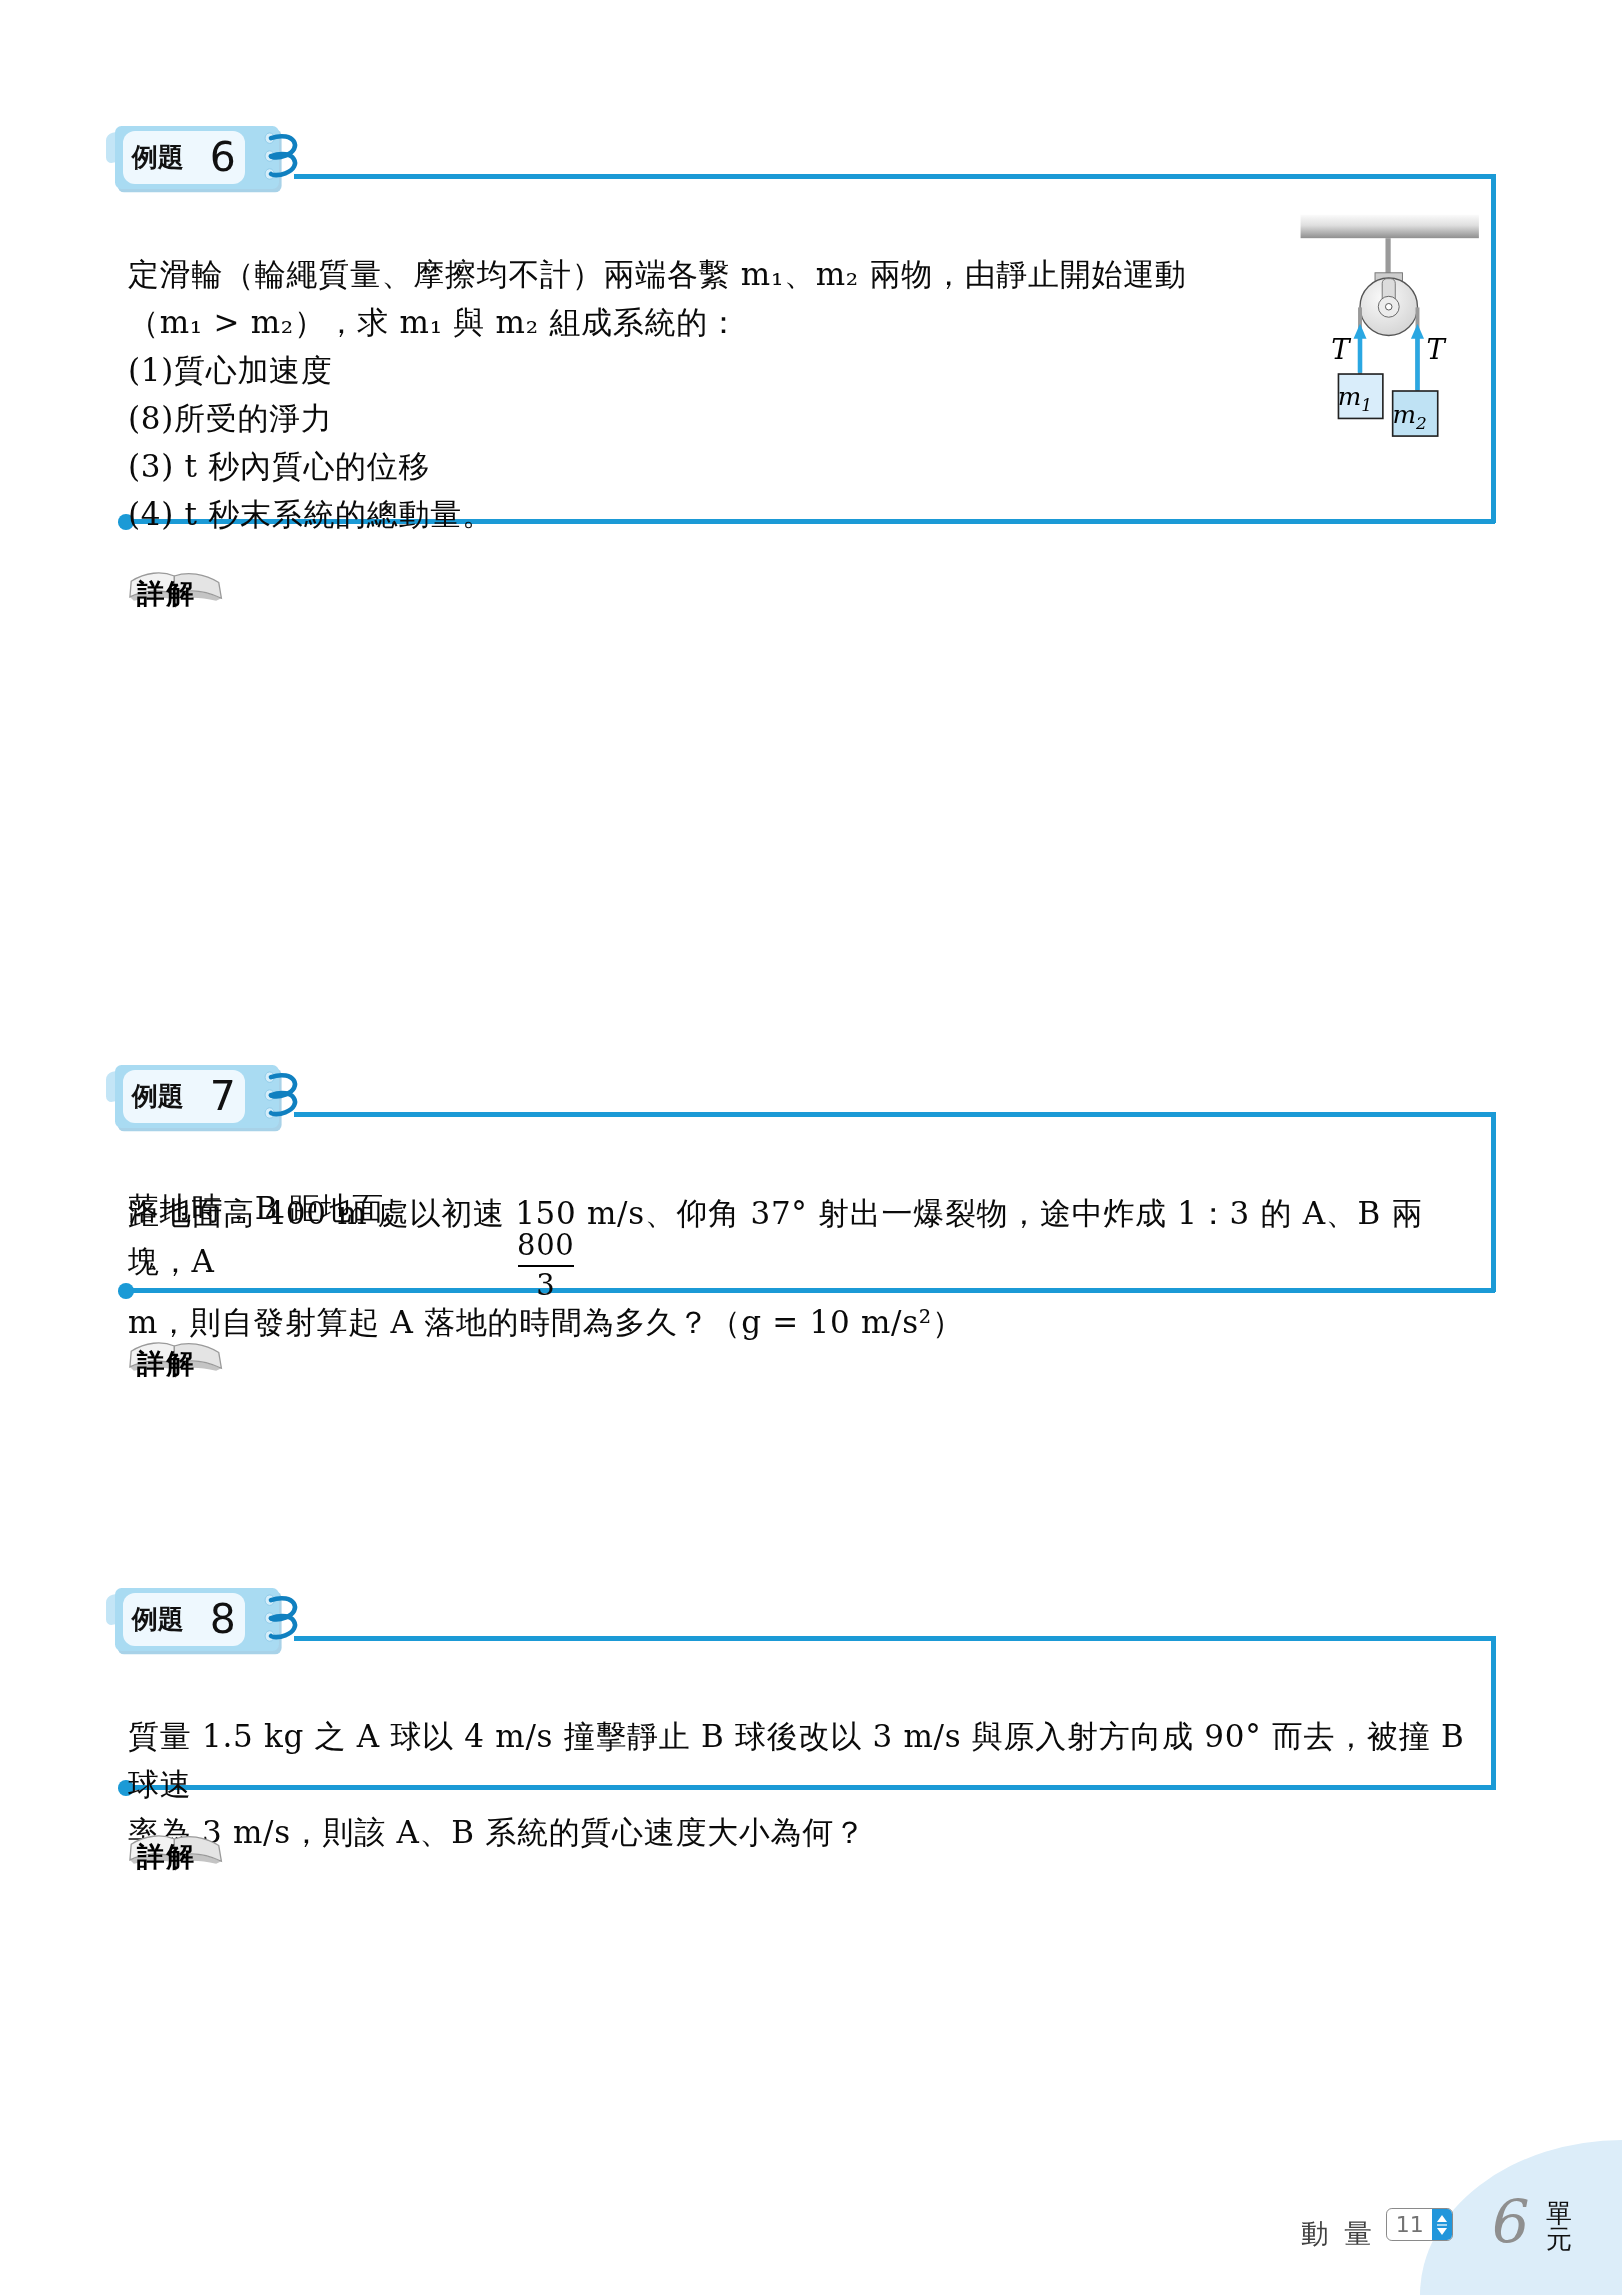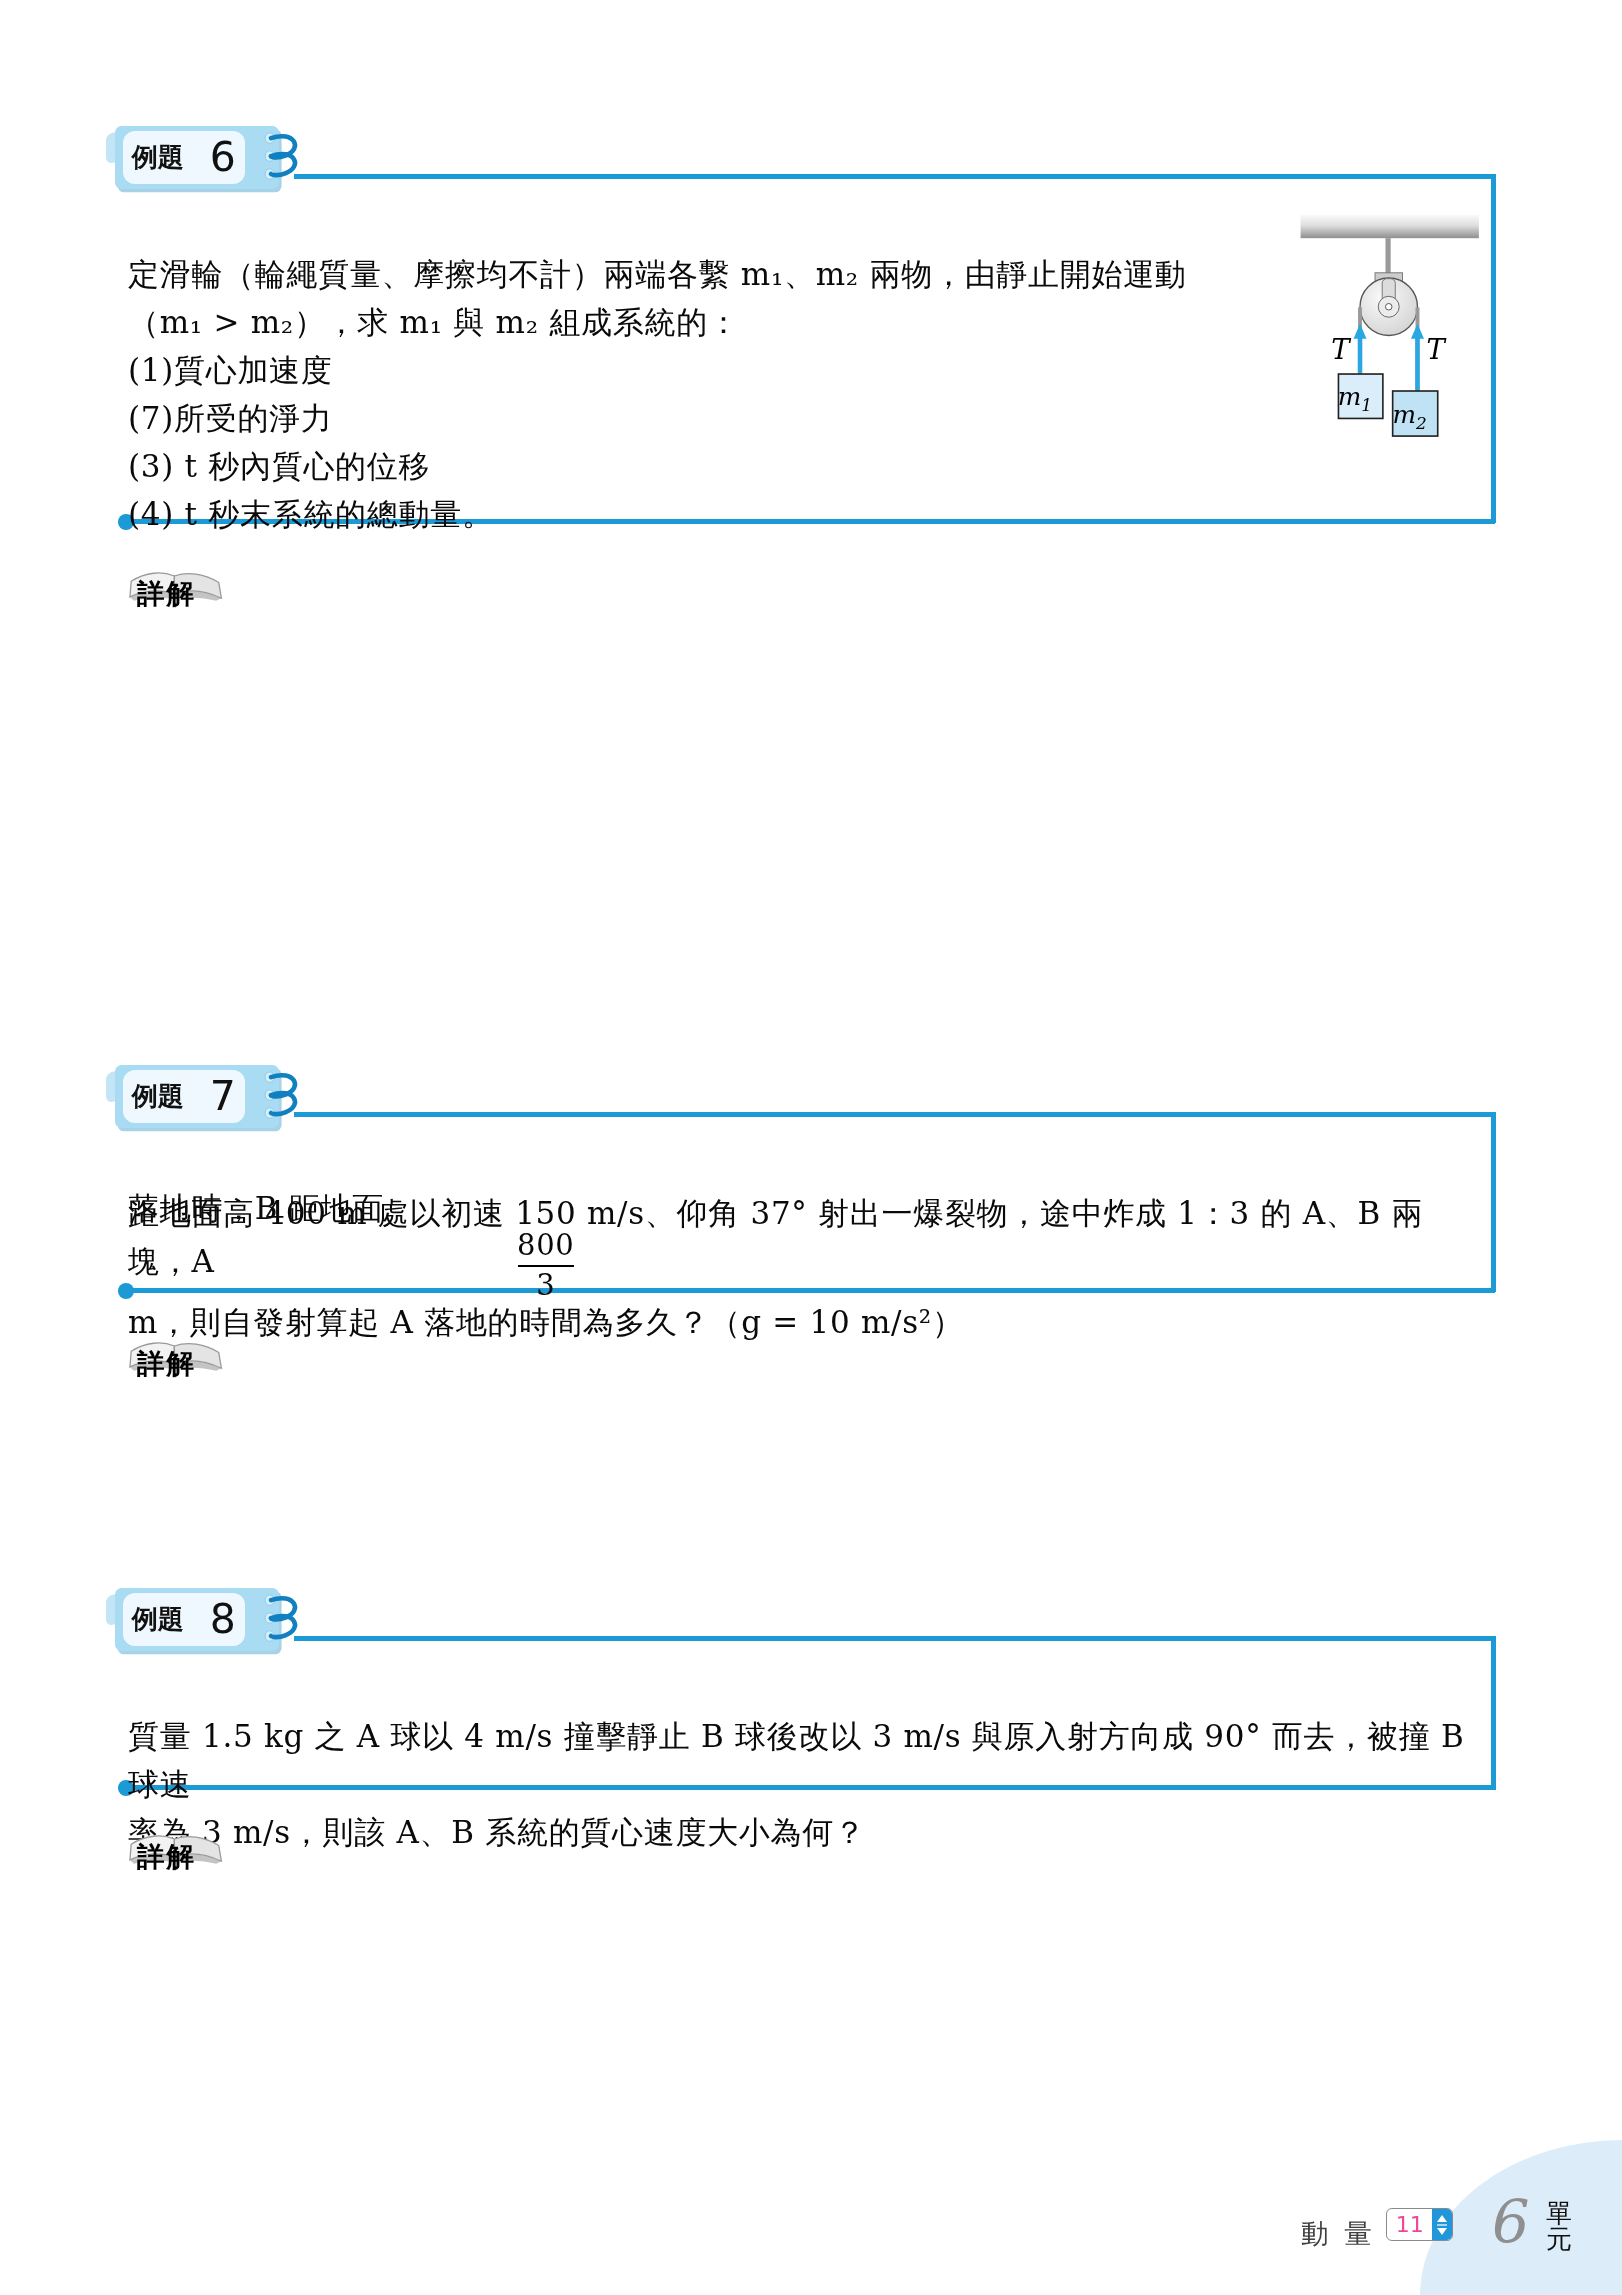--- a/index.html
+++ b/index.html
@@ -40,21 +40,21 @@
   
   .corner { position:absolute; right:0; bottom:0; width:203px; height:155px;
             background:#DCEDF9; border-top-left-radius:100% 100%; }
   .chapter { position:absolute; left:1301px; top:2216px;
              font-family:"DejaVu Sans","Liberation Sans",sans-serif;
              font-size:27.5px; font-weight:500; letter-spacing:15.7px; color:#404040; }
   .badge { position:absolute; left:1386px; top:2208px; width:65px; height:31px;
            border:1.3px solid #8a8a8a; border-radius:5.9px; background:#fff; display:flex;
            overflow:hidden; }
   .badge .bnum { flex:1; display:flex; align-items:center; justify-content:center;
-                 font-family:"DejaVu Sans","Liberation Sans",sans-serif; font-size:22px; color:#ec4899; }
+                 font-family:"DejaVu Sans","Liberation Sans",sans-serif; font-size:22px; color:#737373; }
   .badge .bspin { width:19.6px; background:#2196DB; display:flex; flex-direction:column;
                   align-items:center; justify-content:center; }
   .tri-up { width:0; height:0; border-left:5.9px solid transparent; border-right:5.9px solid transparent;
             border-bottom:7.2px solid #fff; }
   .spin-div { width:10.5px; height:2px; background:#A8D6F0; margin:2px 0; }
   .tri-down { width:0; height:0; border-left:5.9px solid transparent; border-right:5.9px solid transparent;
               border-top:7.2px solid #fff; }
   .unit-num { position:absolute; left:1492px; top:2193px; font-family:"DejaVu Serif","Liberation Serif",serif;
               font-style:italic; font-size:59px; color:#8F8F8F; line-height:1; }
   .unit-chars { position:absolute; left:1546px; top:2200px;
@@ -84,21 +84,21 @@
     </div>
     <div class="bline" style="left:294px; top:174px; width:1201px; height:4.6px;"></div>
     <div class="bline" style="left:1491px; top:174px; width:4.6px; height:349px;"></div>
     <div class="bline" style="left:126px; top:519px; width:1369px; height:4.6px;"></div>
     <div class="bdot" style="left:118px; top:514px;"></div>
 
     <div class="ptext" style="left:128px; top:205px; width:1126px;">
       <div>定滑輪（輪繩質量、摩擦均不計）兩端各繫 m₁、m₂ 兩物，由靜止開始運動</div>
       <div>（m₁ &gt; m₂），求 m₁ 與 m₂ 組成系統的：</div>
       <div>(1)質心加速度</div>
-      <div>(7)所受的淨力</div>
+      <div>(8)所受的淨力</div>
       <div>(3) t 秒內質心的位移</div>
       <div>(4) t 秒末系統的總動量。</div>
     </div>
 
     <svg style="position:absolute; left:1296px; top:209px;" width="209" height="236" viewBox="1980 320 320 360">
       <defs>
         <linearGradient id="barG" x1="0" y1="0" x2="0" y2="1">
           <stop offset="0" stop-color="#FBFBFB"></stop>
             <stop offset="0.45" stop-color="#DFDFDF"></stop>
             <stop offset="1" stop-color="#8F8F8F"></stop>

